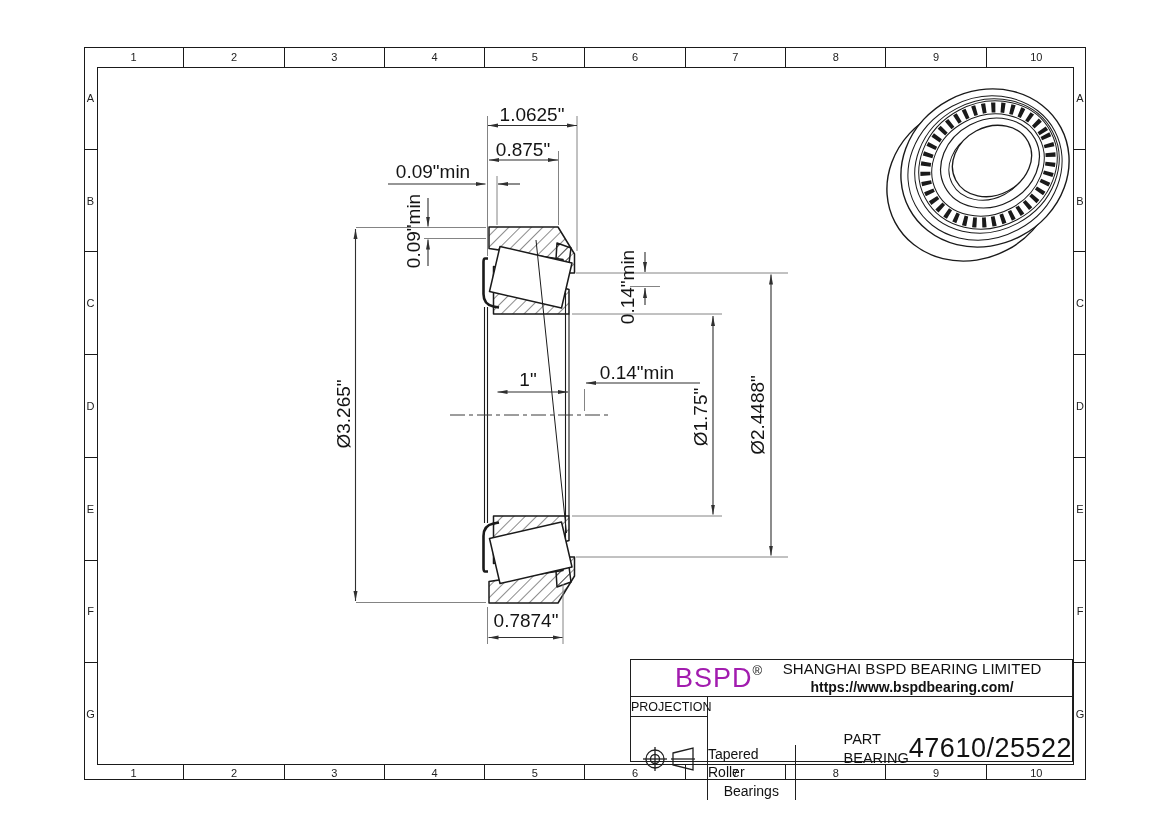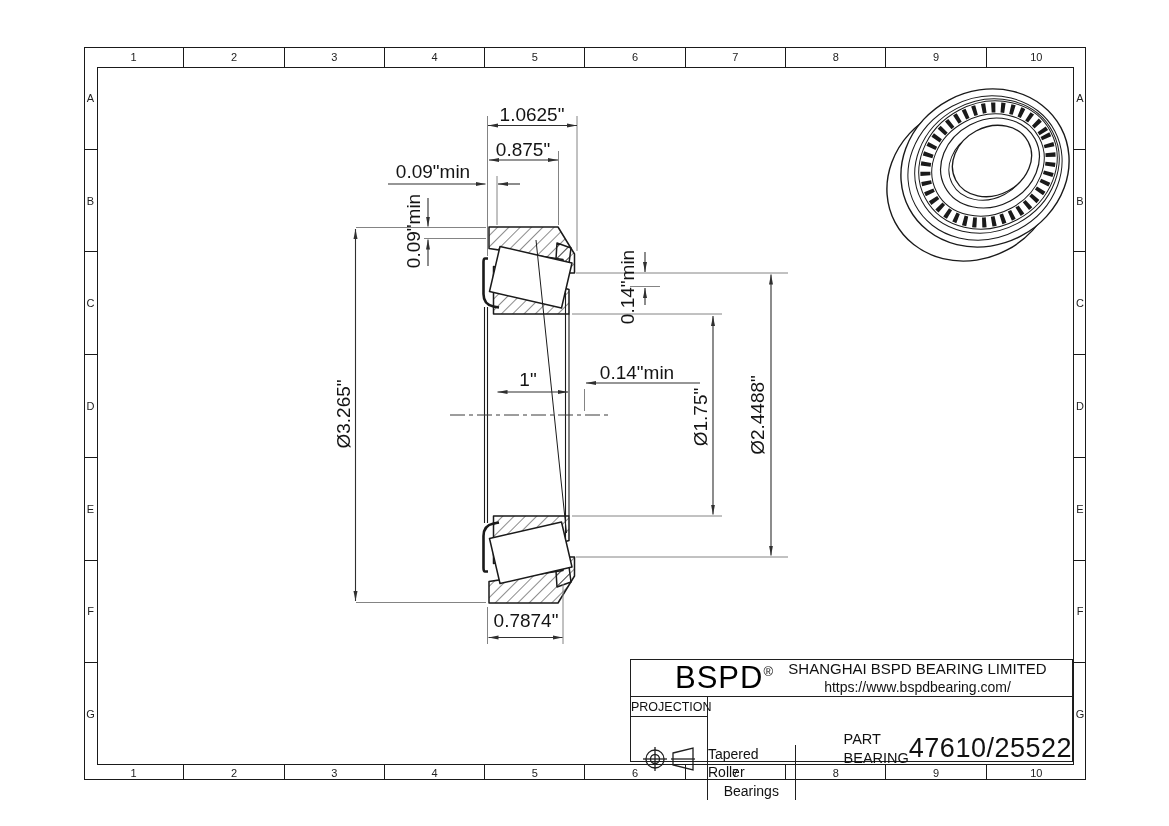--- a/index.html
+++ b/index.html
@@ -24,25 +24,25 @@
   svg.art{position:absolute;left:0;top:0;}
   
   .dim{position:absolute;font-size:19px;color:#141414;white-space:nowrap;
        transform:translate(-50%,-50%);letter-spacing:0px;}
   .dim.rot{transform:translate(-50%,-50%) rotate(-90deg);}
   
   .tblock{position:absolute;left:630px;top:659px;width:443px;height:103px;
           border:1.6px solid #1f1f1f;box-sizing:border-box;display:flex;flex-direction:column;background:#fff;}
   .tb-top{height:52px;border-bottom:1.6px solid #1f1f1f;display:flex;align-items:center;}
   .brand-wrap{margin-left:44px;position:relative;}
-  .brand{font-size:31px;letter-spacing:1px;color:#000000;}
+  .brand{font-size:27px;letter-spacing:1px;color:#a21caf;}
   .regmark{font-size:13px;position:relative;top:-12px;}
   .company-wrap{flex:1;text-align:center;line-height:1.25;padding-right:10px;}
   .company{font-size:15px;}
-  .website{font-size:14px;}
+  .website{font-size:14px;font-weight:bold;}
   .tb-bottom{flex:1;display:flex;}
   .cell-proj{width:77px;border-right:1.6px solid #1f1f1f;display:flex;flex-direction:column;box-sizing:border-box;}
   .proj-label{border-bottom:1.6px solid #1f1f1f;text-align:center;font-size:12.5px;padding:3px 0 2px 0;}
   .proj-sym{flex:1;display:flex;align-items:center;justify-content:center;}
   .cell-prod{width:137px;border-right:1.6px solid #1f1f1f;display:flex;flex-direction:column;
              align-items:center;justify-content:center;font-size:14px;line-height:1.3;box-sizing:border-box;margin-top:48px;}
   .cell-part{flex:1;display:flex;align-items:center;margin-left:40px;}
   .part-label{font-size:14.5px;line-height:1.25;padding-left:8px;}
   .part-value{flex:1;text-align:center;font-size:27px;letter-spacing:0.5px;}
 </style>

